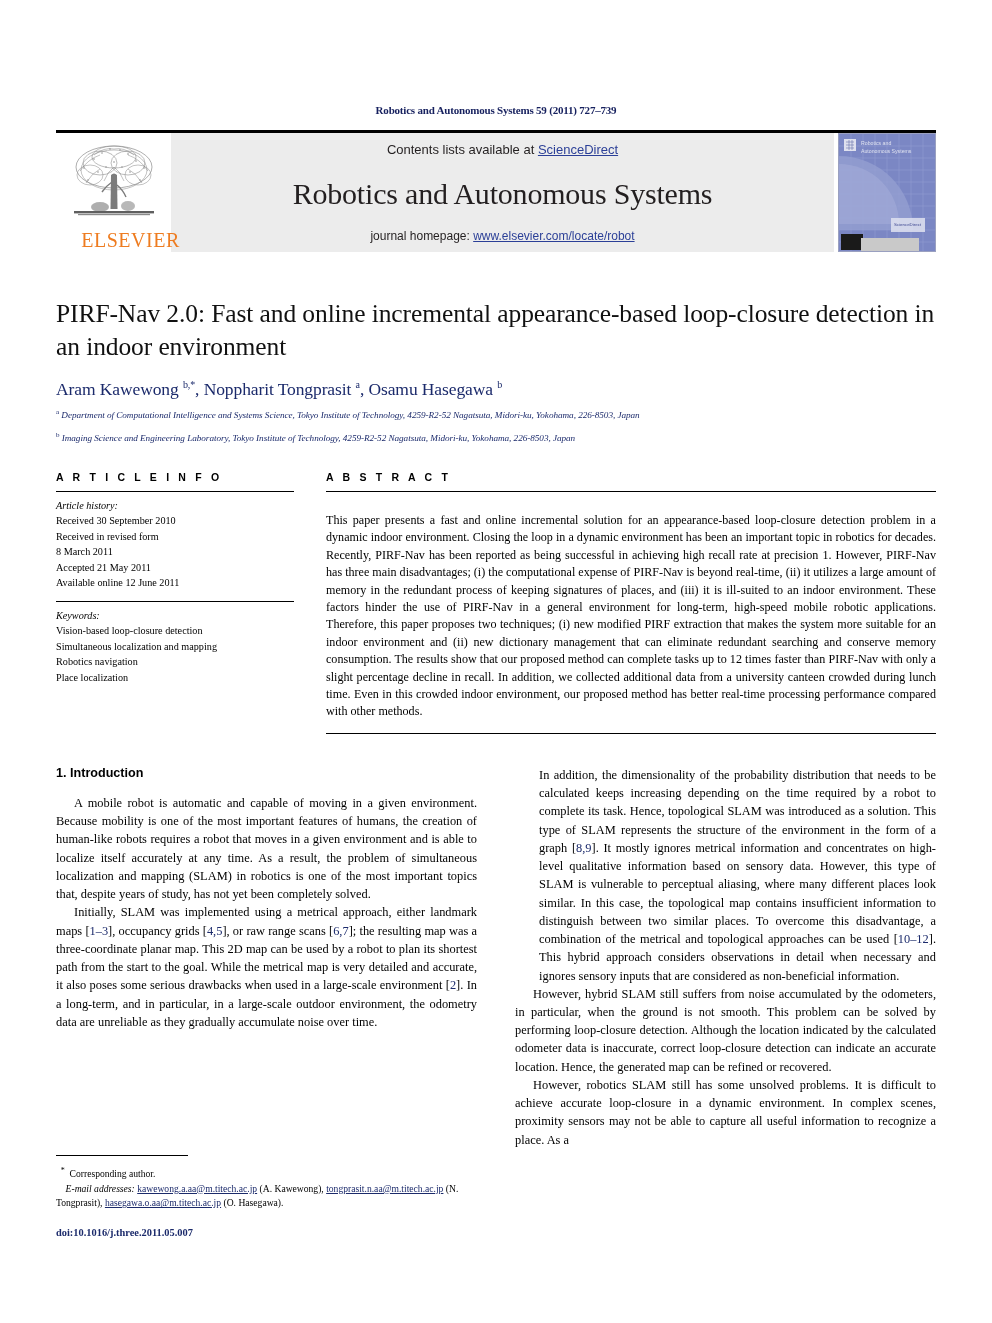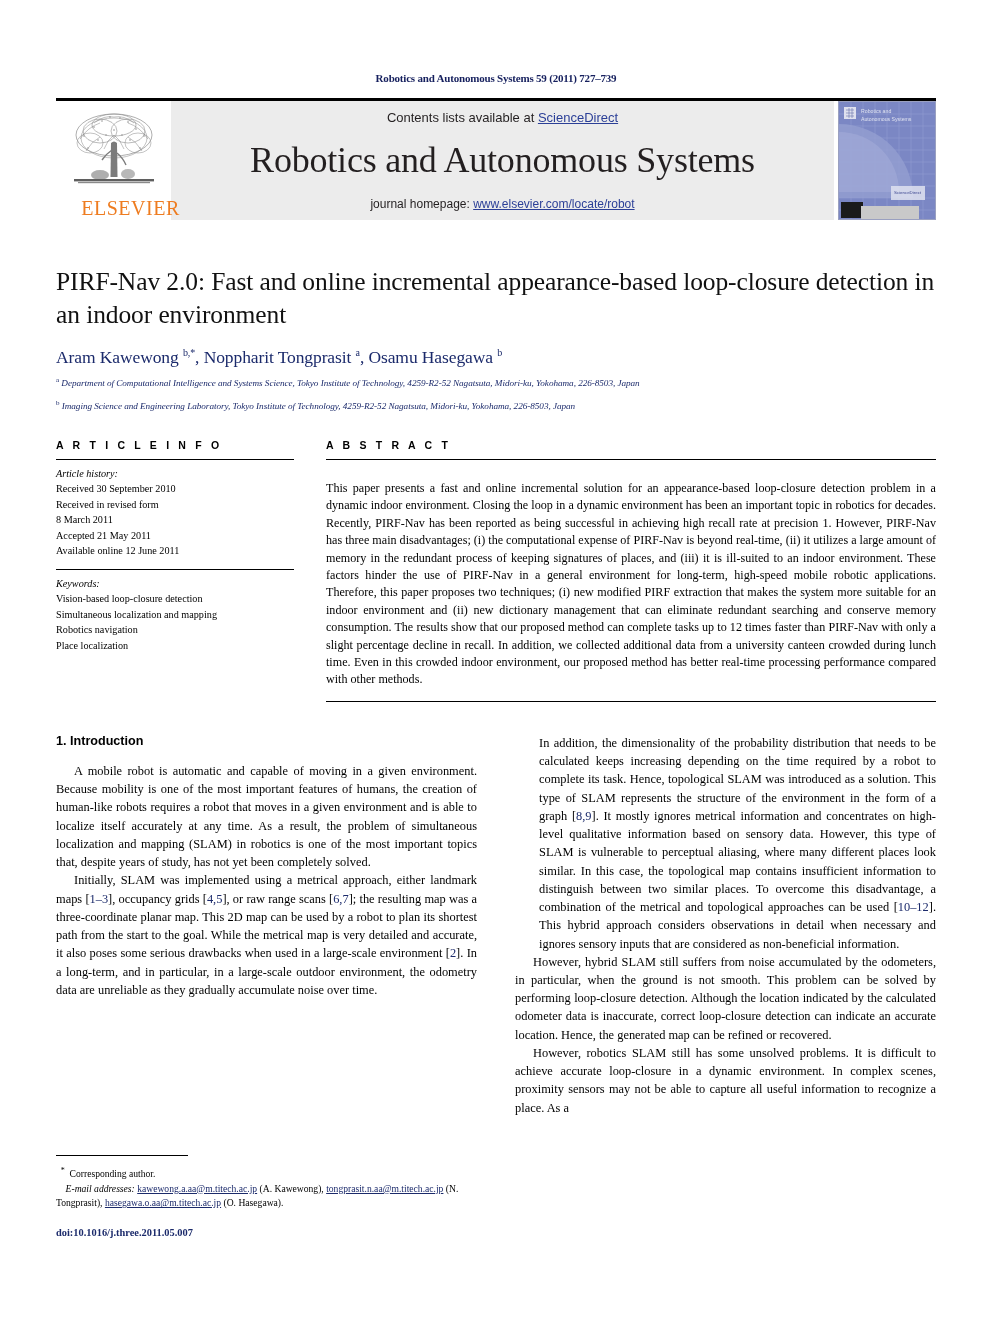--- a/index.html
+++ b/index.html
@@ -21,21 +21,21 @@
   }
 
   
   .running-head {
     text-align: center;
     font-family: "Liberation Serif", serif;
     font-weight: bold;
     font-size: 11px;
     color: #16205e;
     letter-spacing: -0.2px;
-    padding-top: 72px;
+    padding-top: 104px;
   }
 
   
   .masthead-wrap {
     margin: 14px 56px 0 56px;
     border-top: 3px solid #000;
     padding-top: 0;
     position: relative;
     height: 122px;
     display: flex;
@@ -73,21 +73,21 @@
     padding: 9px 0 9px 0;
   }
   .contents-line {
     font-family: "Liberation Sans", sans-serif;
     font-size: 13px;
     color: #231f20;
   }
   .contents-line .sd-link { color: #2b3f97; }
   .journal-name {
     font-family: "Liberation Serif", serif;
-    font-size: 36px;
+    font-size: 30px;
     color: #231f20;
     letter-spacing: -0.2px;
     line-height: 1.1;
   }
   .homepage-line {
     font-family: "Liberation Sans", sans-serif;
     font-size: 12px;
     color: #231f20;
   }
   .homepage-line .hp-link { color: #2b3f97; }

